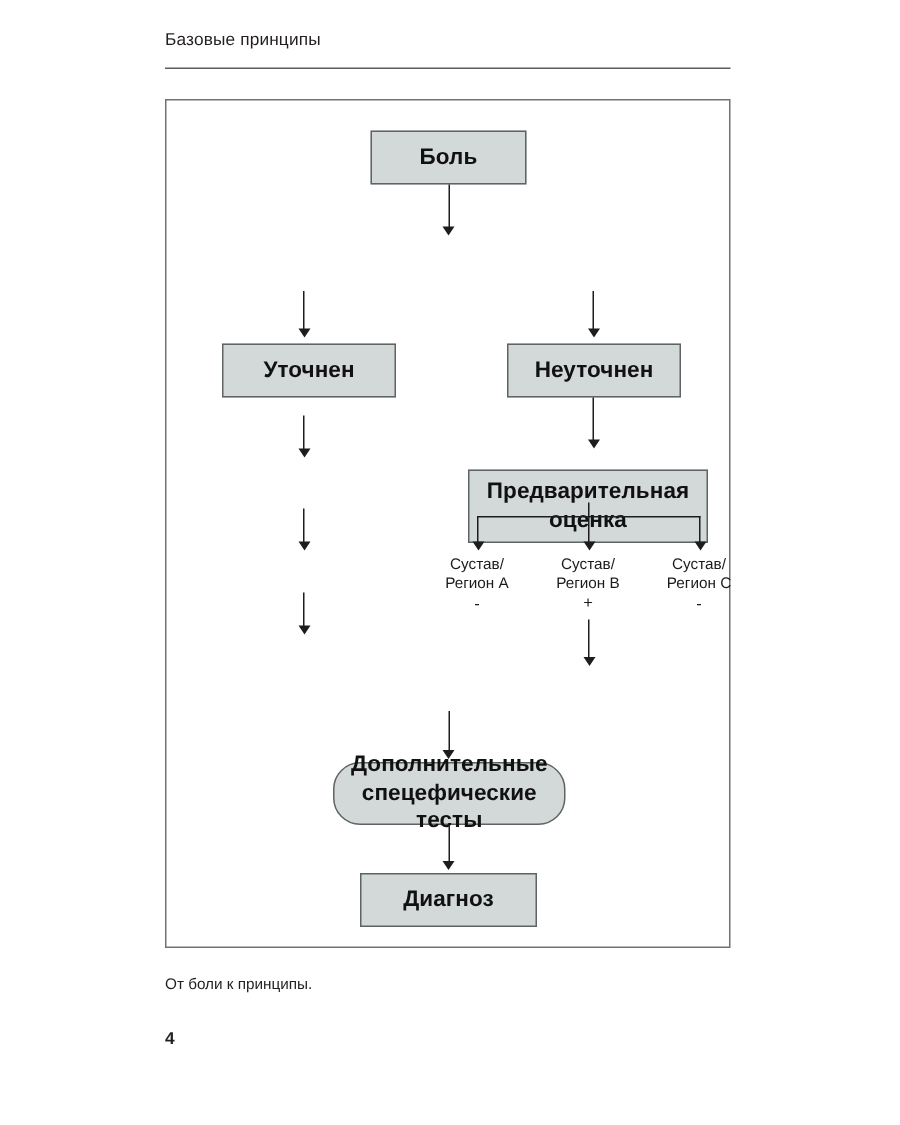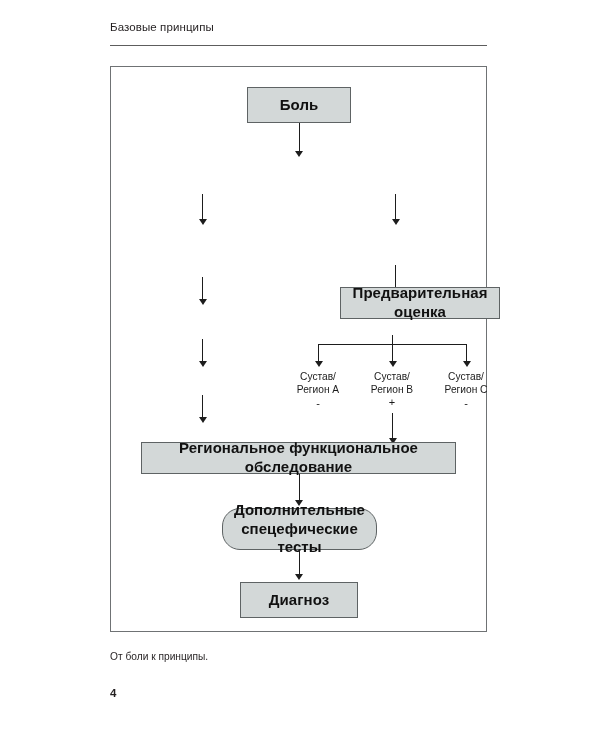--- a/index.html
+++ b/index.html
@@ -136,35 +136,41 @@
   <div class="conn v-line" style="left:187.5px; top:56px; height:30px;"></div>
   <div class="arrow-head" style="left:184px; top:84px;"></div>
 
 
   <div class="conn v-line" style="left:91px; top:127px; height:27px;"></div>
   <div class="arrow-head" style="left:87.5px; top:152px;"></div>
 
   <div class="conn v-line" style="left:284px; top:127px; height:27px;"></div>
   <div class="arrow-head" style="left:280.5px; top:152px;"></div>
 
-
+  <div class="node" style="left:37px; top:162px; width:116px; height:36px;">
+    <span class="inner">Уточнен</span>
+  </div>
+
+  <div class="node" style="left:227px; top:162px; width:116px; height:36px;">
+    <span class="inner">Неуточнен</span>
+  </div>
 
   <div class="conn v-line" style="left:91px; top:210px; height:24px;"></div>
   <div class="arrow-head" style="left:87.5px; top:232px;"></div>
 
   <div class="conn v-line" style="left:91px; top:272px; height:24px;"></div>
   <div class="arrow-head" style="left:87.5px; top:294px;"></div>
 
   <div class="conn v-line" style="left:91px; top:328px; height:24px;"></div>
   <div class="arrow-head" style="left:87.5px; top:350px;"></div>
 
   <div class="conn v-line" style="left:284px; top:198px; height:30px;"></div>
   <div class="arrow-head" style="left:280.5px; top:226px;"></div>
 
-  <div class="node" style="left:201px; top:220px; width:160px; height:32px;margin-left:28px;">
+  <div class="node" style="left:201px; top:246px; width:160px; height:49px;">
     <span class="inner">Предварительная оценка</span>
   </div>
 
   <div class="conn v-line" style="left:281px; top:268px; height:10px;"></div>
   <div class="conn h-line" style="left:207px; top:277px; width:149px;"></div>
 
   <div class="conn v-line" style="left:207px; top:277px; height:19px;"></div>
   <div class="arrow-head" style="left:203.5px; top:294px;"></div>
 
   <div class="conn v-line" style="left:281px; top:277px; height:19px;"></div>
@@ -187,23 +193,20 @@
 
   <div class="branch-label" style="left:315px; top:303px; width:80px;">
     <div>Сустав/</div>
     <div>Регион C</div>
   </div>
   <div class="branch-sign" style="left:315px; top:330px; width:80px;">-</div>
 
   <div class="conn v-line" style="left:281px; top:346px; height:27px;"></div>
   <div class="arrow-head" style="left:277.5px; top:371px;"></div>
 
-  <div class="node" style="left:30px; top:375px; width:315px; height:32px;">
-    <span class="inner">Региональное функциональное обследование</span>
-  </div>
 
   <div class="conn v-line" style="left:187.5px; top:407px; height:28px;"></div>
   <div class="arrow-head" style="left:184px; top:433px;"></div>
 
   <div class="node" style="left:111px; top:441px; width:155px; height:42px;border-radius:18px;">
     <span class="inner">
       <span>Дополнительные</span><br>
       <span>спецефические тесты</span>
     </span>
   </div>

